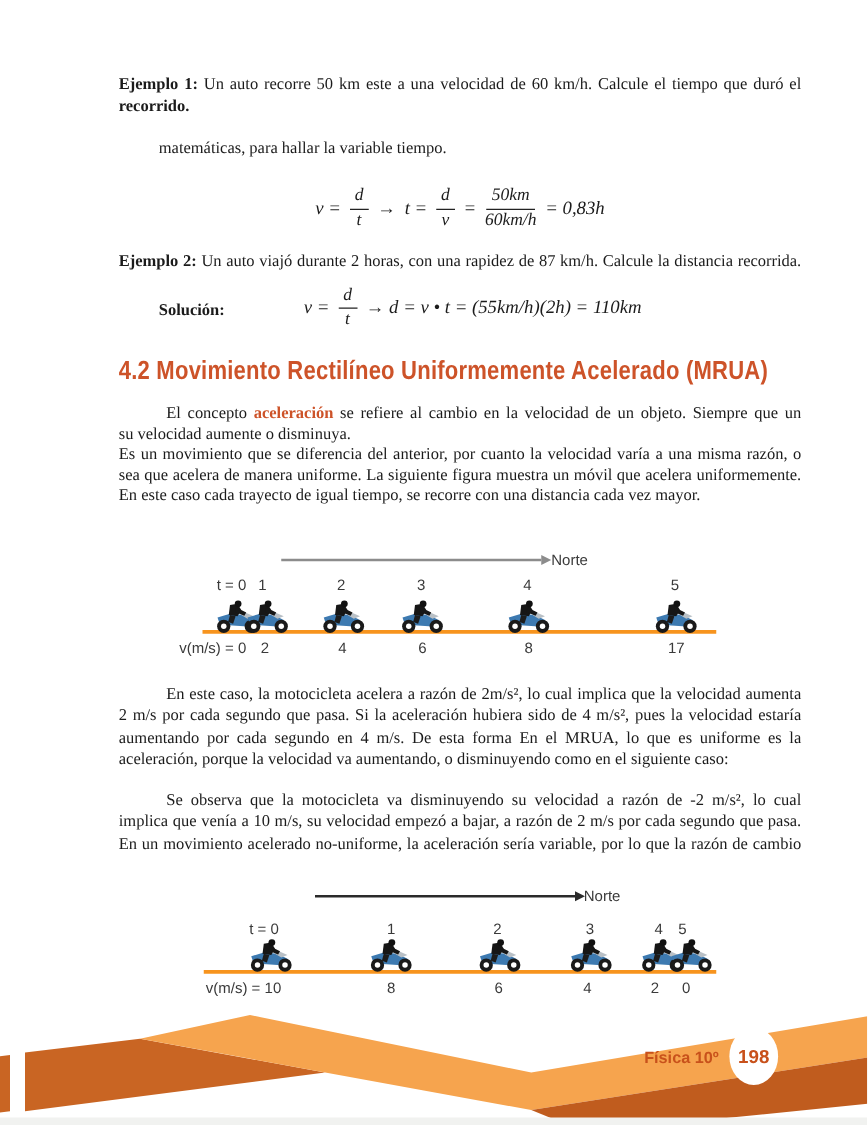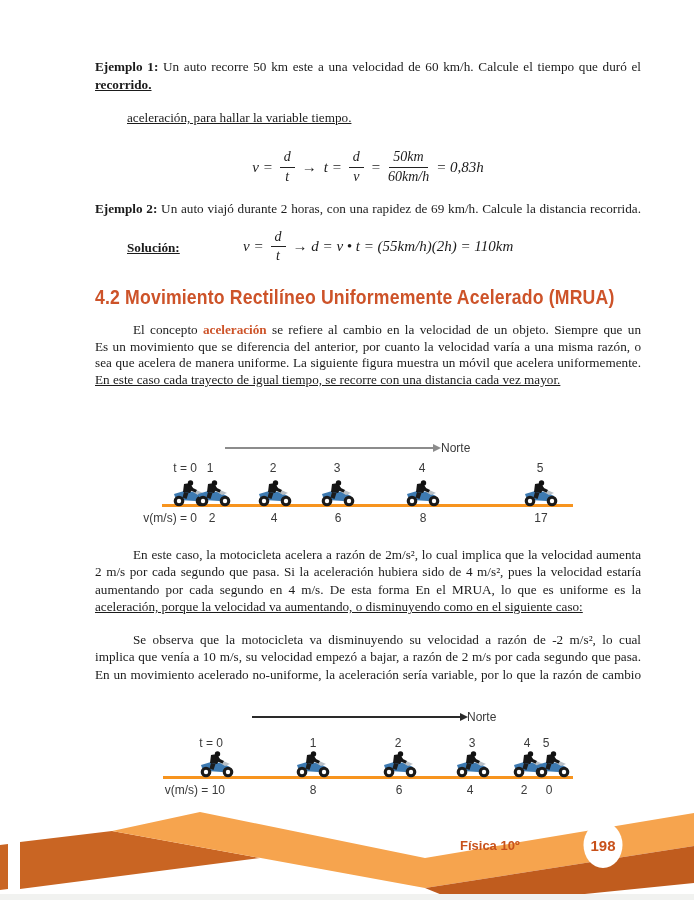--- a/index.html
+++ b/index.html
@@ -4,21 +4,21 @@
 <style>
   :root{
     --accent:#cd5329; --light:#f6a44e; --dark:#c96523; --dark2:#c05c1e;
     --ground:#f7941e; --ftext:#c8511b; --strip:#f1f2f0; --ink:#1b1b1b;
   }
   html,body{margin:0;padding:0;background:#fff;}
   .page{position:relative;width:694px;height:900px;background:#fff;overflow:hidden;
         font-family:"Liberation Serif","DejaVu Serif",serif;color:var(--ink);}
   .block{position:absolute;}
   .tline{font-size:13.2px;line-height:18px;text-align:justify;text-align-last:justify;}
-  .tl-left{text-align:left;text-align-last:left;text-decoration:underline;}
+  .tl-left{text-align:left;text-align-last:left;}
   .b{font-weight:bold;}
   .accent{font-weight:bold;color:var(--accent);}
   .indent{text-indent:38px;}
   .p1 .tline{line-height:16.6px;}
   .p2 .tline,.p3 .tline{line-height:17.4px;}
   .heading{font-family:"Liberation Sans","DejaVu Sans",sans-serif;font-weight:700;
            font-size:21px;color:var(--accent);white-space:nowrap;
            transform:scaleX(0.84);transform-origin:left top;letter-spacing:0.2px;}
   
   .formula{display:flex;align-items:center;gap:7px;font-style:italic;font-size:15px;color:#1c1c1c;}
@@ -31,39 +31,39 @@
   .fig div{position:absolute;}
   .fline{height:2px;}
   .fhead{width:0;height:0;border:4px solid transparent;border-right-width:0;border-left-width:8px;}
   .flabel{font-family:"Liberation Sans","DejaVu Sans",sans-serif;font-size:12px;color:#3a3a3a;white-space:pre;}
   .r{text-align:right;} .c{text-align:center;}
   .fground{height:3px;background:var(--ground);}
   .fbike{width:36px;height:28px;}
   
   .footer-svg{position:absolute;left:0;top:810px;width:694px;height:90px;display:block;}
   .pl{fill:var(--light);} .pd{fill:var(--dark);} .pd2{fill:var(--dark2);} .pstrip{fill:var(--strip);}
-  .fcourse{position:absolute;left:460px;top:838px;width:115px;
+  .fcourse{position:absolute;left:460px;top:838px;width:115px;text-align:right;
            font-family:"Liberation Sans","DejaVu Sans",sans-serif;font-weight:700;
            font-size:13px;color:var(--ftext);}
   .fpage{position:absolute;left:584px;top:837px;width:38px;text-align:center;
          font-family:"Liberation Sans","DejaVu Sans",sans-serif;font-weight:700;
          font-size:15px;color:var(--ftext);}
 </style>
 </head>
 <body>
 
 <div class="page">
 
   <div class="block" style="left:95px;top:58px;width:546px;">
     <div class="tline"><span class="b">Ejemplo 1:</span><span> Un auto recorre 50 km este a una velocidad de 60 km/h. Calcule el tiempo que duró el</span></div>
     <div class="tline tl-left b">recorrido.</div>
   </div>
 
   <div class="block" style="left:127px;top:109px;width:514px;">
-    <div class="tline tl-left">aceleración, para hallar la variable tiempo.</div>
+    <div class="tline tl-left">matemáticas, para hallar la variable tiempo.</div>
   </div>
 
   <div class="block formula center" style="left:95px;top:144px;width:546px;height:46px;">
     <span>v =</span>
     <span class="frac">
         <span class="num">d</span>
         <span class="den">t</span>
       </span>
     <span>→</span>
     <span>t =</span>
@@ -73,37 +73,38 @@
       </span>
     <span>=</span>
     <span class="frac">
         <span class="num">50km</span>
         <span class="den">60km/h</span>
       </span>
     <span>= 0,83h</span>
   </div>
 
   <div class="block" style="left:95px;top:200px;width:546px;">
-    <div class="tline"><span class="b">Ejemplo 2:</span><span> Un auto viajó durante 2 horas, con una rapidez de 69 km/h. Calcule la distancia recorrida.</span></div>
+    <div class="tline"><span class="b">Ejemplo 2:</span><span> Un auto viajó durante 2 horas, con una rapidez de 87 km/h. Calcule la distancia recorrida.</span></div>
   </div>
 
   <div class="block tline tl-left b" style="left:127px;top:239px;">Solución:</div>
   <div class="block formula" style="left:243px;top:229px;">
     <span>v =</span>
     <span class="frac">
         <span class="num">d</span>
         <span class="den">t</span>
       </span>
     <span>→ d = v • t = (55km/h)(2h) = 110km</span>
   </div>
 
   <div class="block heading" style="left:95px;top:285px;">4.2 Movimiento Rectilíneo Uniformemente Acelerado (MRUA)</div>
 
   <div class="block p1" style="left:95px;top:322px;width:546px;">
     <div class="tline indent"><span>El concepto </span><span class="accent">aceleración</span><span> se refiere al cambio en la velocidad de un objeto. Siempre que un</span></div>
+    <div class="tline tl-left">su velocidad aumente o disminuya.</div>
     <div class="tline">Es un movimiento que se diferencia del anterior, por cuanto la velocidad varía a una misma razón, o</div>
     <div class="tline">sea que acelera de manera uniforme. La siguiente figura muestra un móvil que acelera uniformemente.</div>
     <div class="tline tl-left">En este caso cada trayecto de igual tiempo, se recorre con una distancia cada vez mayor.</div>
   </div>
 
   <div class="fig" id="figure1" style="top:440px;">
       <div class="fline" style="left: 225px; top: 7px; width: 208px; background: rgb(140, 140, 140);"></div>
       <div class="fhead" style="left: 433px; top: 4px; border-left-color: rgb(140, 140, 140);"></div>
       <div class="flabel" style="left: 441px; top: 1px;">Norte</div>
       <div class="flabel r" style="left: 107px; top: 21px; width: 90px;">t = 0</div>

